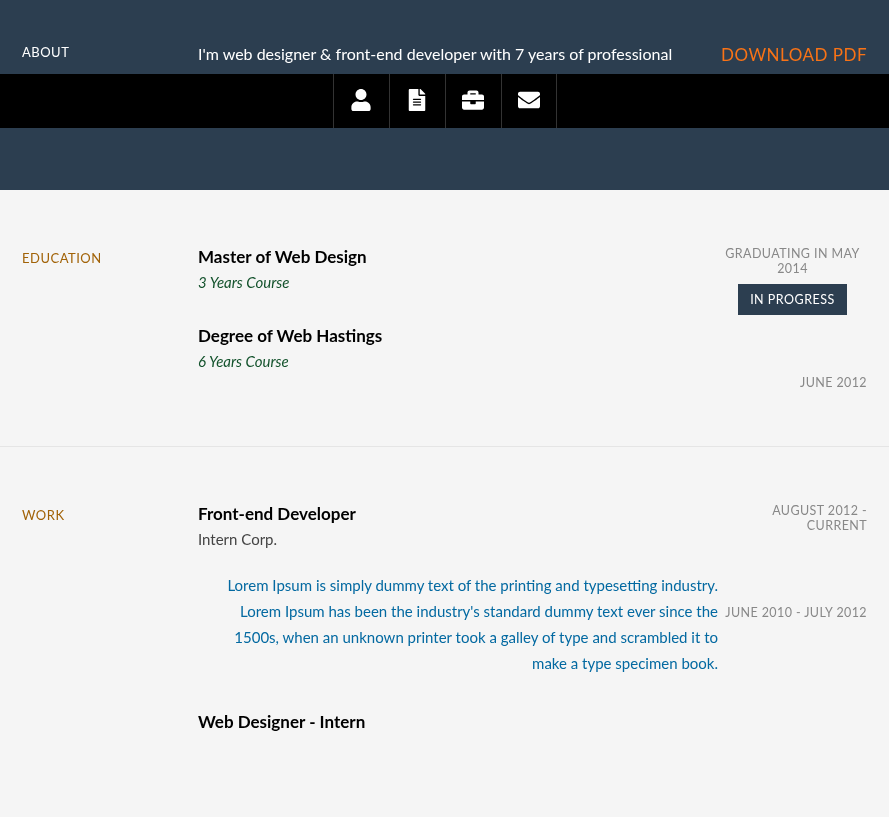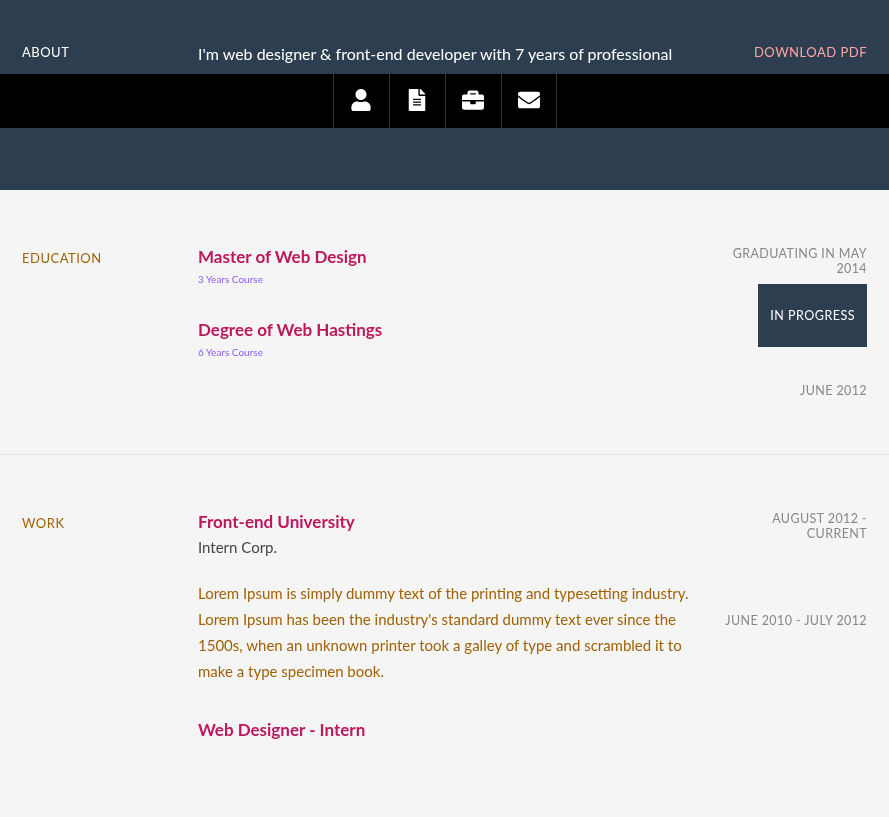--- a/index.html
+++ b/index.html
@@ -36,22 +36,22 @@
     text-align: right;
     font-size: 13px;
     letter-spacing: 0.3px;
   }
   .hero-text {
     font-size: 16px;
     line-height: 1.7;
     color: #fff;
   }
   .download-link {
-    color: #fca5a5;
-    font-size: 13px;
+    color: #f97316;
+    font-size: 17px;
     letter-spacing: 0.5px;
     cursor: pointer;
     padding-top: 4px;
   }
 
   .navbar {
     position: absolute;
     top: 74px;
     left: 0;
     width: 100%;
@@ -78,53 +78,55 @@
     background: #f5f5f5;
   }
   .section .col-label {
     color: #a16207;
   }
   .entry {
     margin-bottom: 34px;
   }
   .entry:last-child { margin-bottom: 0; }
   .entry-title {
-    color: #be185d;
+    color: #000000;
     font-weight: 700;
     font-size: 17px;
     margin-bottom: 6px;
   }
   .entry-sub {
     color: #444;
     font-size: 15px;
     margin-bottom: 6px;
   }
   .entry-note {
-    color: #8b5cf6;
-    font-size: 10px;
+    font-style: italic;
+    color: #14532d;
+    font-size: 15px;
   }
   .entry-desc {
-    color: #a16207;
+    color: #0369a1;
     font-size: 15px;
     line-height: 1.75;
     margin-top: 24px;
+    text-align: right;
   }
   .date-text {
     color: #888;
     font-size: 12.5px;
     letter-spacing: 0.4px;
     text-transform: uppercase;
   }
   .badge {
     display: inline-block;
     background: #2c3e50;
     color: #fff;
     font-size: 12.5px;
     letter-spacing: 0.5px;
-    padding: 24px 12px;
+    padding: 8px 12px;
     margin-top: 8px;
   }
   .section.work { border-bottom: none; padding-bottom: 40px; }
 </style>
 </head>
 <body>
 
 <div class="hero">
   <div class="row">
     <div class="col-label">ABOUT</div>
@@ -175,37 +177,37 @@
       <div class="entry">
         <div class="entry-title">Master of Web Design</div>
         <div class="entry-note">3 Years Course</div>
       </div>
       <div class="entry">
         <div class="entry-title">Degree of Web Hastings</div>
         <div class="entry-note">6 Years Course</div>
       </div>
     </div>
     <div class="col-right">
-      <div style="margin-bottom:36px;">
+      <div style="margin-bottom:60px;text-align:center;">
         <div class="date-text">GRADUATING IN MAY 2014</div>
         <div class="badge">IN PROGRESS</div>
       </div>
       <div>
         <div class="date-text">JUNE 2012</div>
       </div>
     </div>
   </div>
 </div>
 
 <div class="section work">
   <div class="row">
     <div class="col-label">WORK</div>
     <div class="col-main">
       <div class="entry">
-        <div class="entry-title">Front-end University</div>
+        <div class="entry-title">Front-end Developer</div>
         <div class="entry-sub">Intern Corp.</div>
         <div class="entry-desc">Lorem Ipsum is simply dummy text of the printing and typesetting industry. Lorem Ipsum has been the industry's standard dummy text ever since the 1500s, when an unknown printer took a galley of type and scrambled it to make a type specimen book.</div>
       </div>
       <div class="entry">
         <div class="entry-title">Web Designer - Intern</div>
 
       </div>
     </div>
     <div class="col-right">
       <div style="margin-bottom:72px;">

